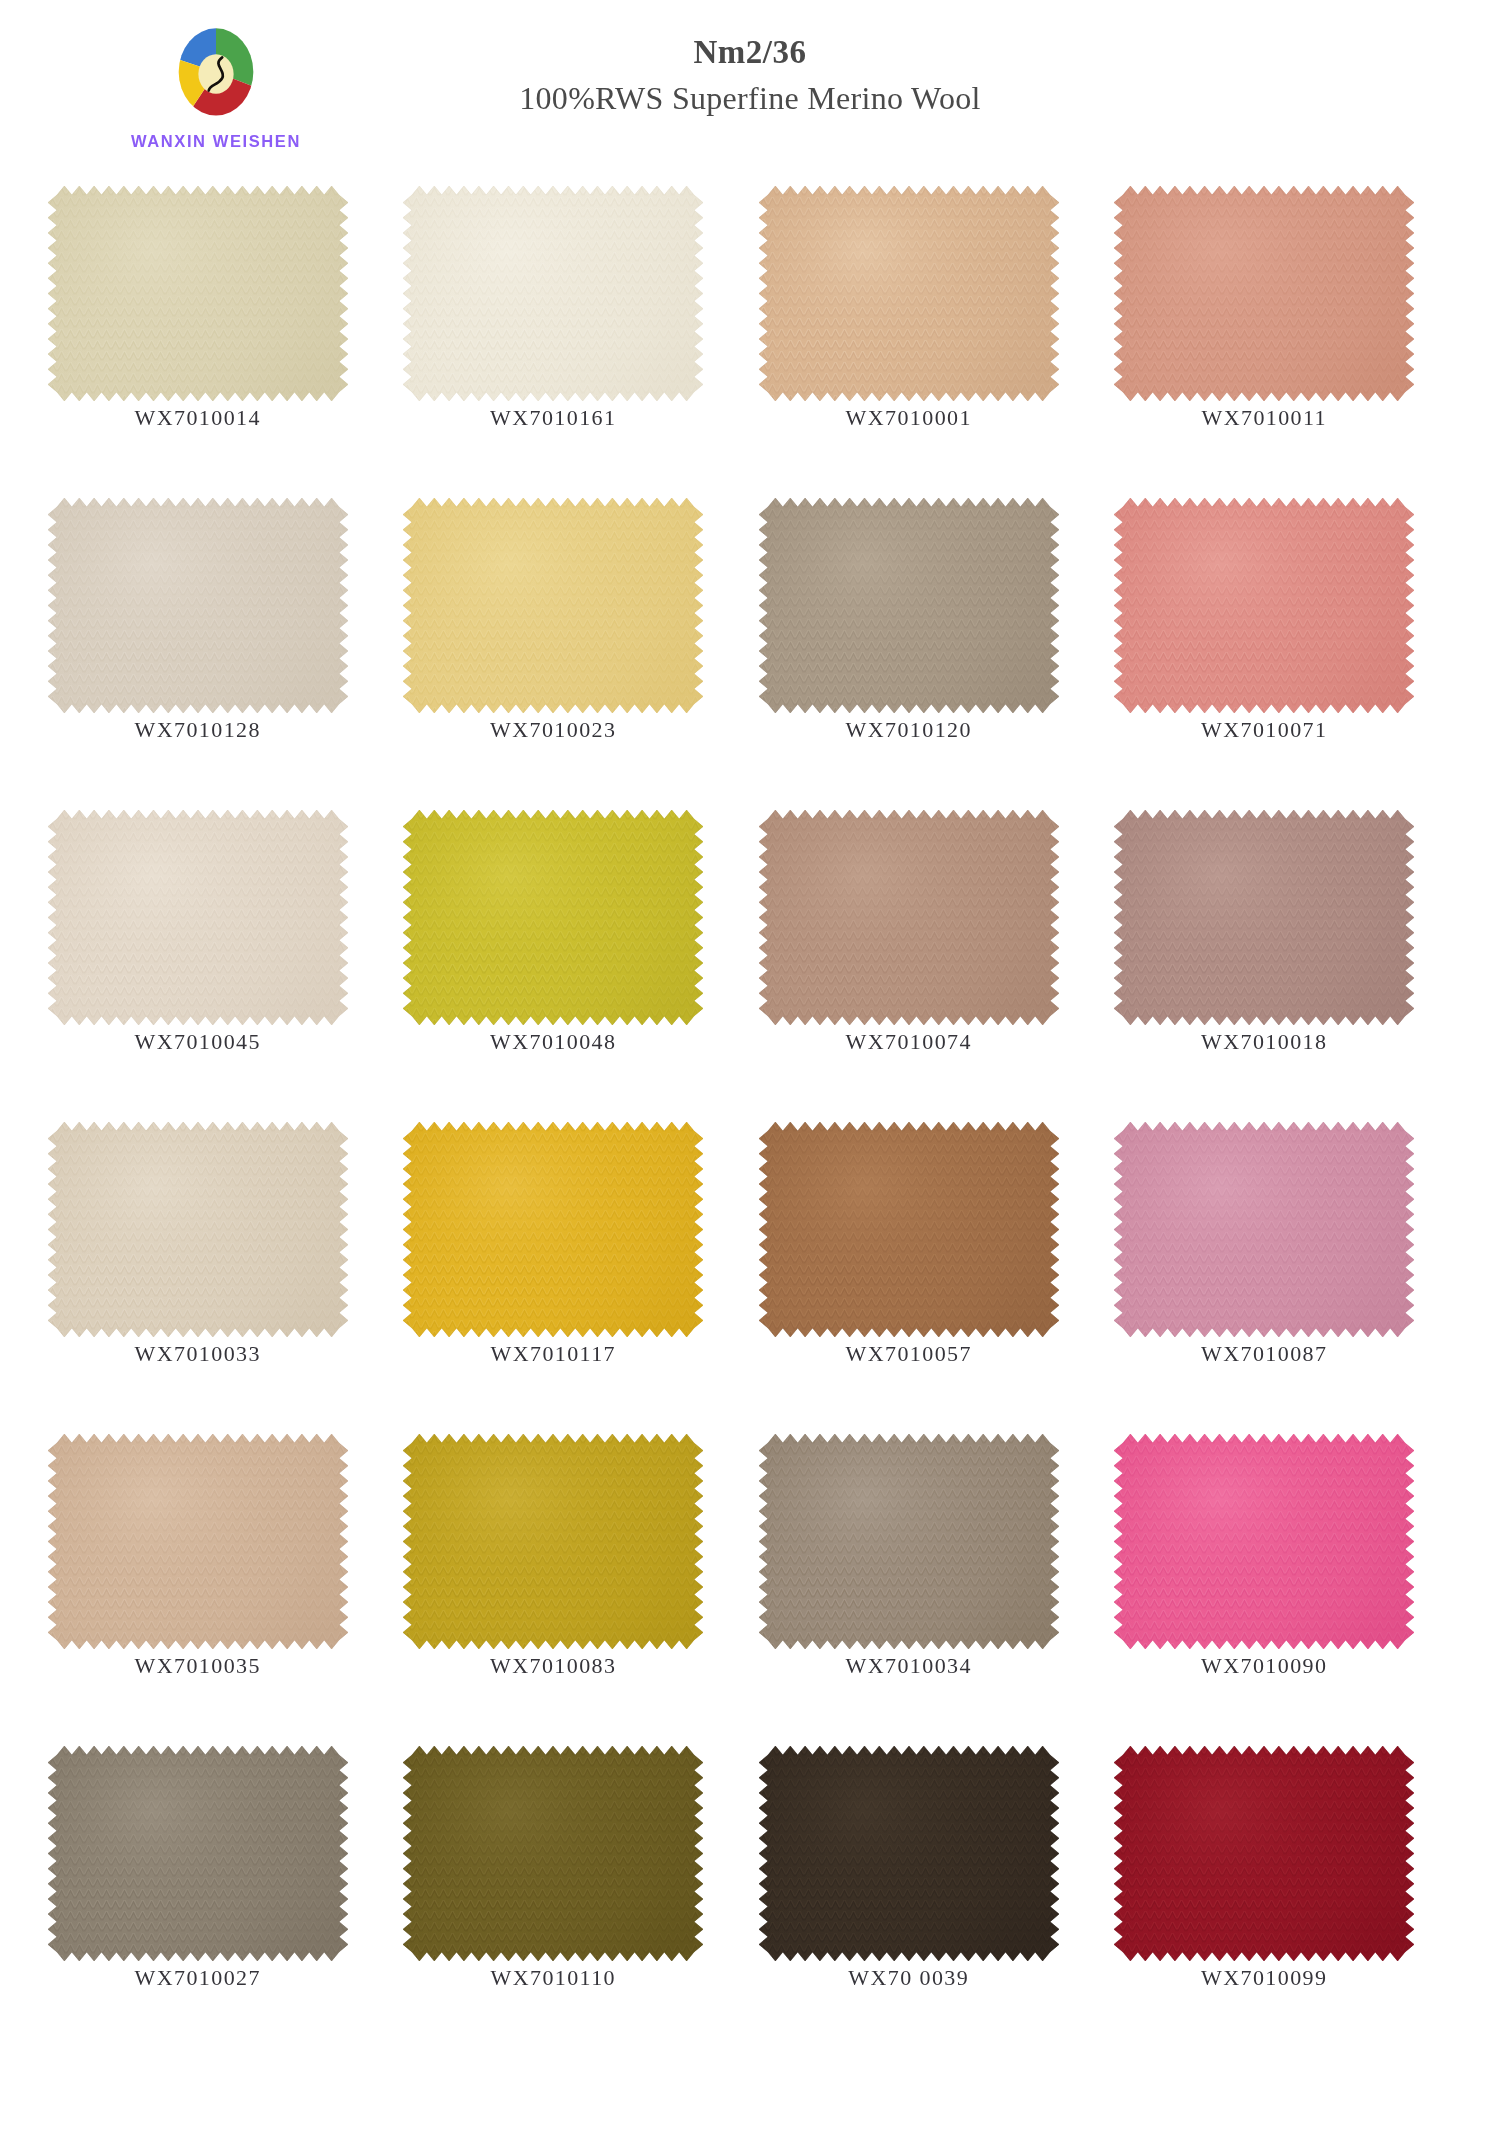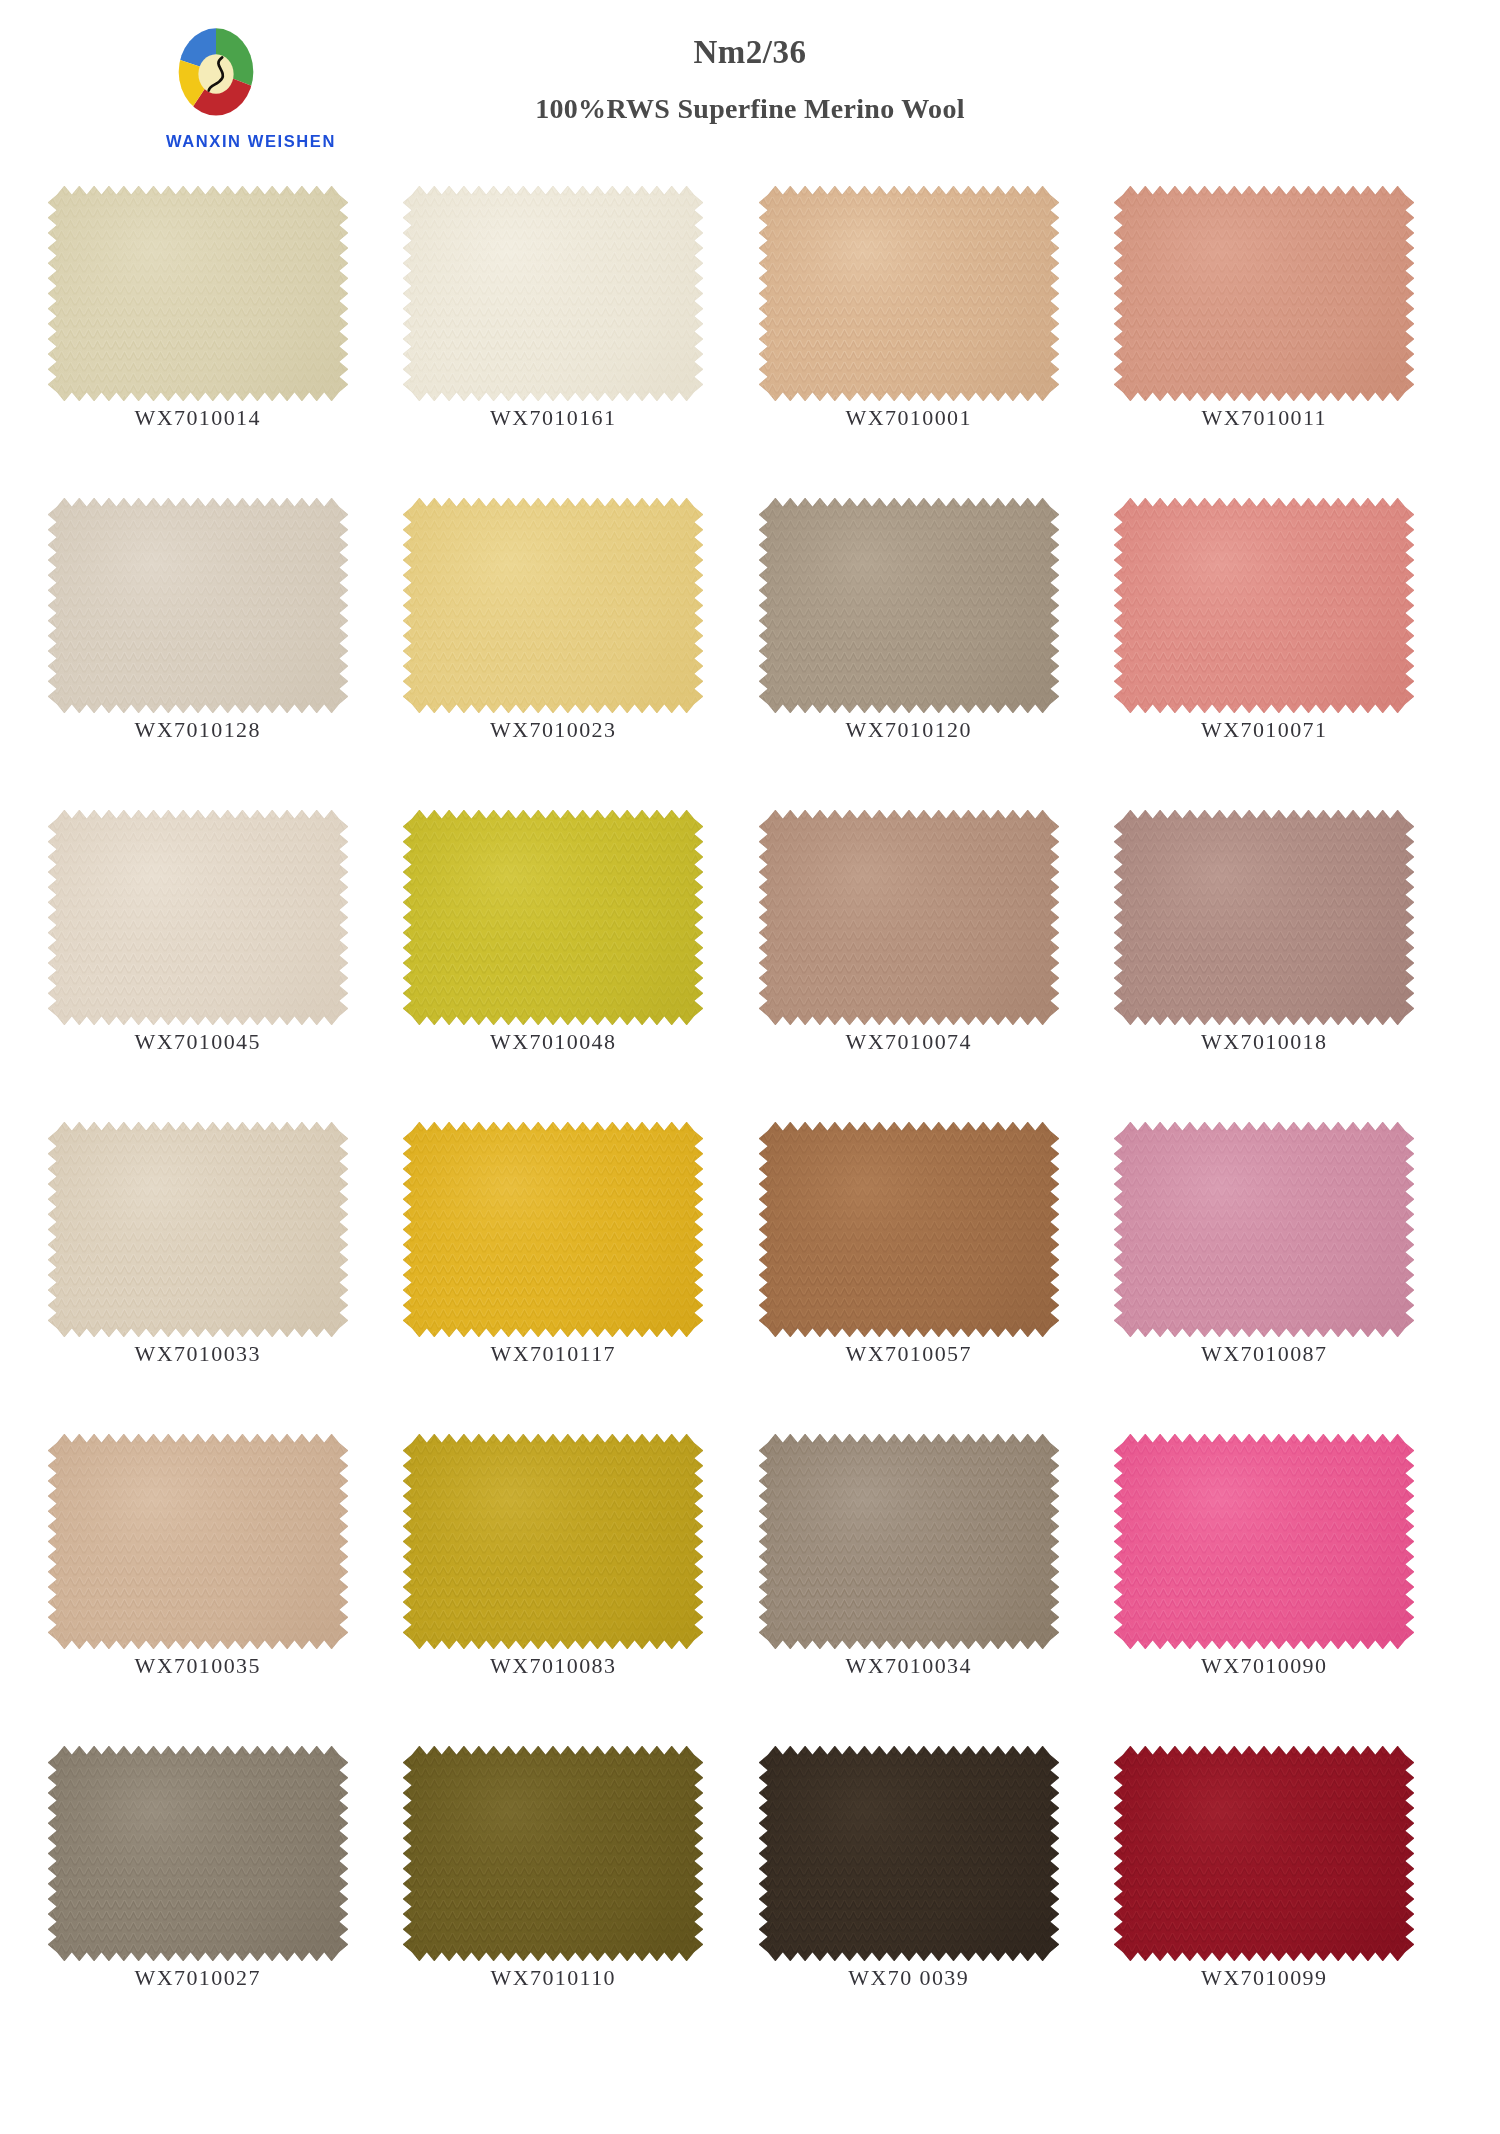--- a/index.html
+++ b/index.html
@@ -33,23 +33,22 @@
     width: 104px; height: 112px;
     margin: 0 auto;
     display: block;
   }
   .brand-name {
     margin-top: 2px;
     font-family: "Liberation Sans", sans-serif;
     font-size: 16.5px;
     letter-spacing: 1.6px;
     font-weight: 600;
-    color: #1d4ed8;
+    color: #8b5cf6;
     white-space: nowrap;
-    text-align: right;
   }
 
   .title-block {
     position: absolute;
     left: 0; right: 0;
     top: 26px;
     text-align: center;
     width: 1500px;
   }
   .title-main {
@@ -64,26 +63,26 @@
     font-family: "Liberation Serif", serif;
     font-size: 33px;
     font-weight: 700;
     color: #4a4a4a;
     letter-spacing: 0.5px;
     line-height: 1.25;
     margin-top: 6px;
   }
   .title-comp {
     font-family: "Liberation Serif", serif;
-    font-size: 28px;
-    font-weight: 700;
+    font-size: 32px;
+    font-weight: 400;
     color: #4a4a4a;
     letter-spacing: 0.3px;
     line-height: 1.3;
-    margin-top: 18px;
+    margin-top: 5px;
   }
 
   
   .swatch-grid {
     position: absolute;
     top: 178px;
     left: 0;
     width: 1442px;
     display: grid;
     grid-template-columns: repeat(4, 1fr);

